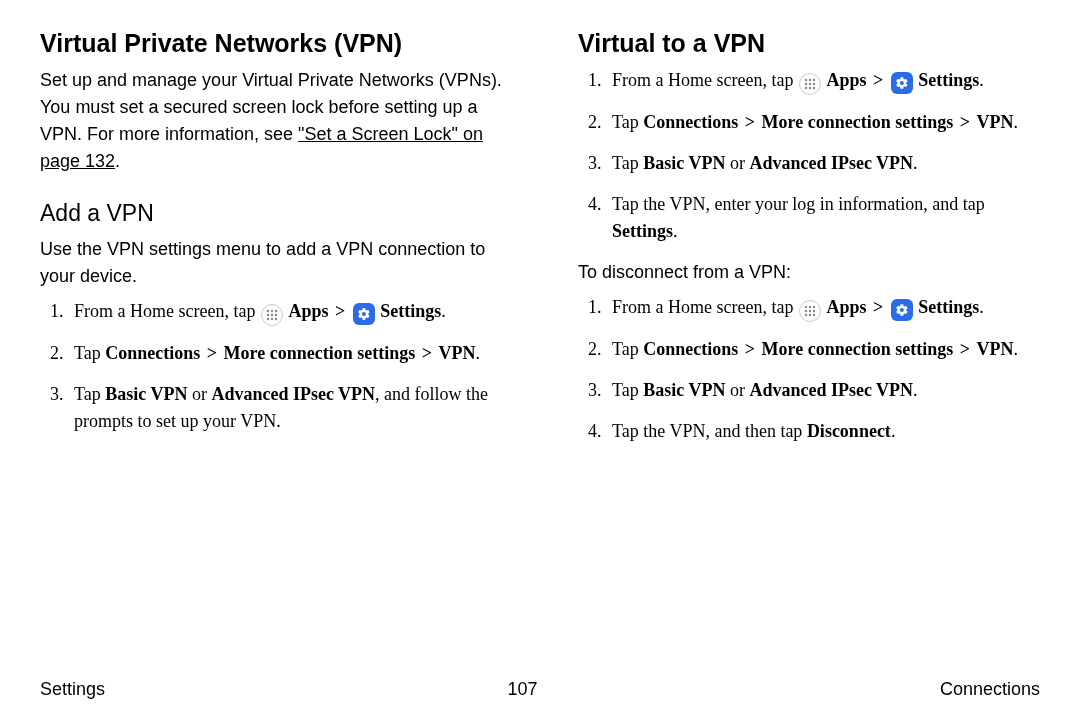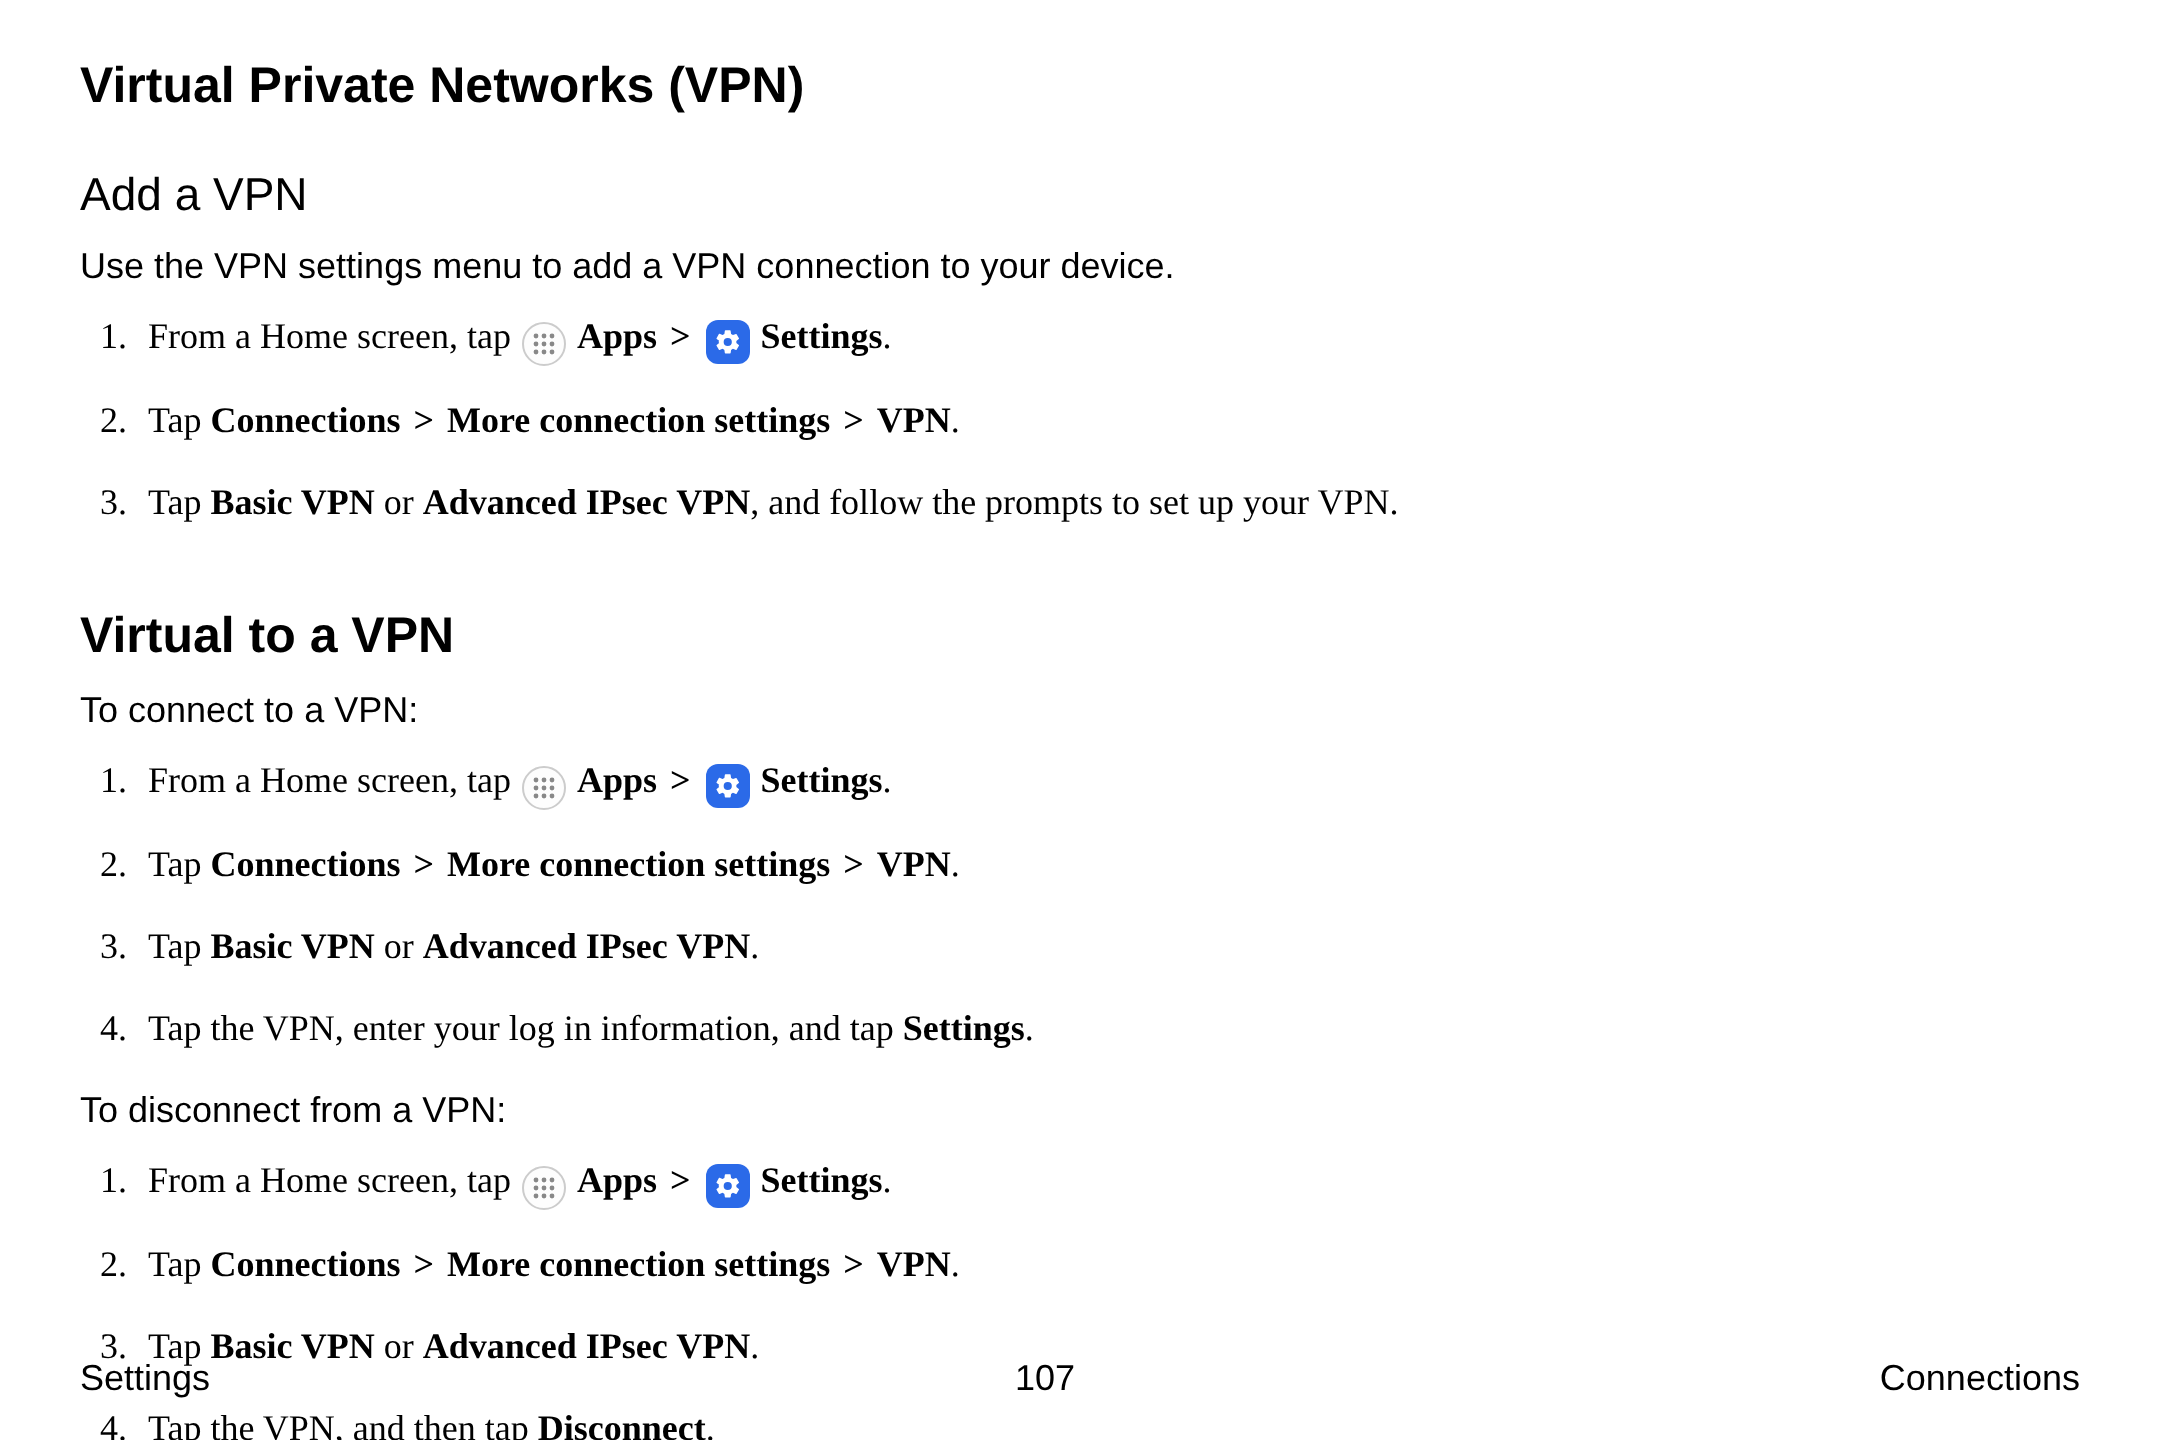--- a/index.html
+++ b/index.html
@@ -7,23 +7,22 @@
     width: 1080px;
     height: 720px;
     font-family: Arial, Helvetica, sans-serif;
     color: #000;
     padding: 28px 40px 20px 40px;
     position: relative;
     background: #fff;
   }
   .columns {
     display: flex;
-    gap: 24px;
+    gap: 76px;
     height: 640px;
-    flex-direction: column;
   }
   .col {
     flex: 1;
     min-width: 0;
   }
   h2 {
     font-size: 25px;
     font-weight: 700;
     margin-bottom: 8px;
     line-height: 1.25;
@@ -91,20 +90,23 @@
     justify-content: space-between;
     font-size: 18px;
   }
 </style>
 </head>
 <body>
 
 <div class="columns">
   <div class="col">
     <h2>Virtual Private Networks (VPN)</h2>
+    <p>
+      <span>Set up and manage your Virtual Private Networks (VPNs). You must set a secured screen lock before setting up a VPN. For more information, see </span><span class="underline">"Set a Screen Lock" on page 132</span><span>.</span>
+    </p>
 
     <h3>Add a VPN</h3>
     <p>Use the VPN settings menu to add a VPN connection to your device.</p>
     <ol>
       <li>
         <span>From a Home screen, tap </span>
         <span class="icon-apps">
           <svg viewBox="0 0 12 12">
               <g fill="#888">
                 <circle cx="2" cy="2" r="1.2"></circle>
@@ -136,21 +138,20 @@
         <span class="bold">VPN</span><span>.</span>
       </li>
       <li>
         <span>Tap </span><span class="bold">Basic VPN</span><span> or </span><span class="bold">Advanced IPsec VPN</span><span>, and follow the prompts to set up your VPN.</span>
       </li>
     </ol>
   </div>
 
   <div class="col">
     <h2>Virtual to a VPN</h2>
-    <p>To connect to a VPN:</p>
     <ol>
       <li>
         <span>From a Home screen, tap </span>
         <span class="icon-apps">
           <svg viewBox="0 0 12 12">
               <g fill="#888">
                 <circle cx="2" cy="2" r="1.2"></circle>
                 <circle cx="6" cy="2" r="1.2"></circle>
                 <circle cx="10" cy="2" r="1.2"></circle>
                 <circle cx="2" cy="6" r="1.2"></circle>

